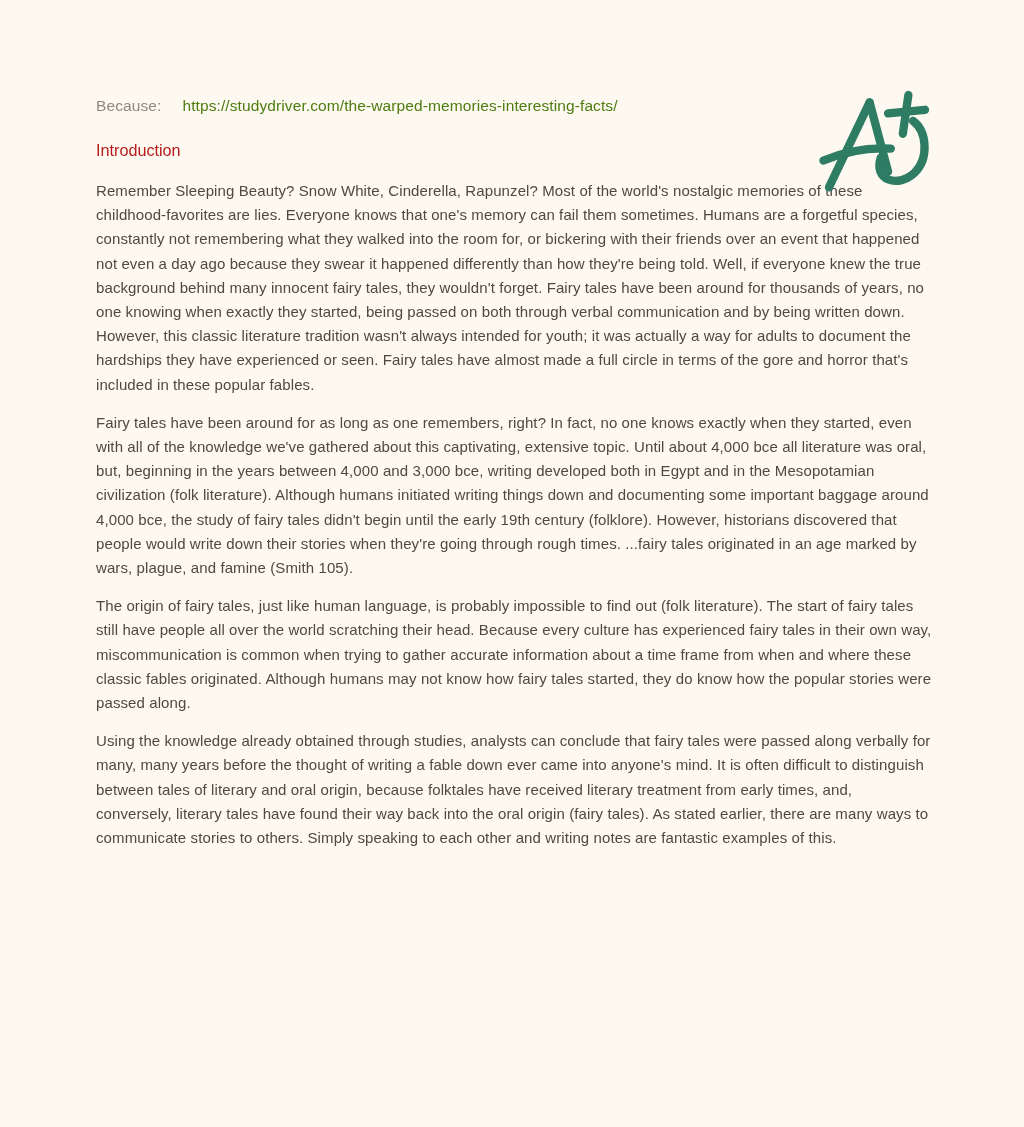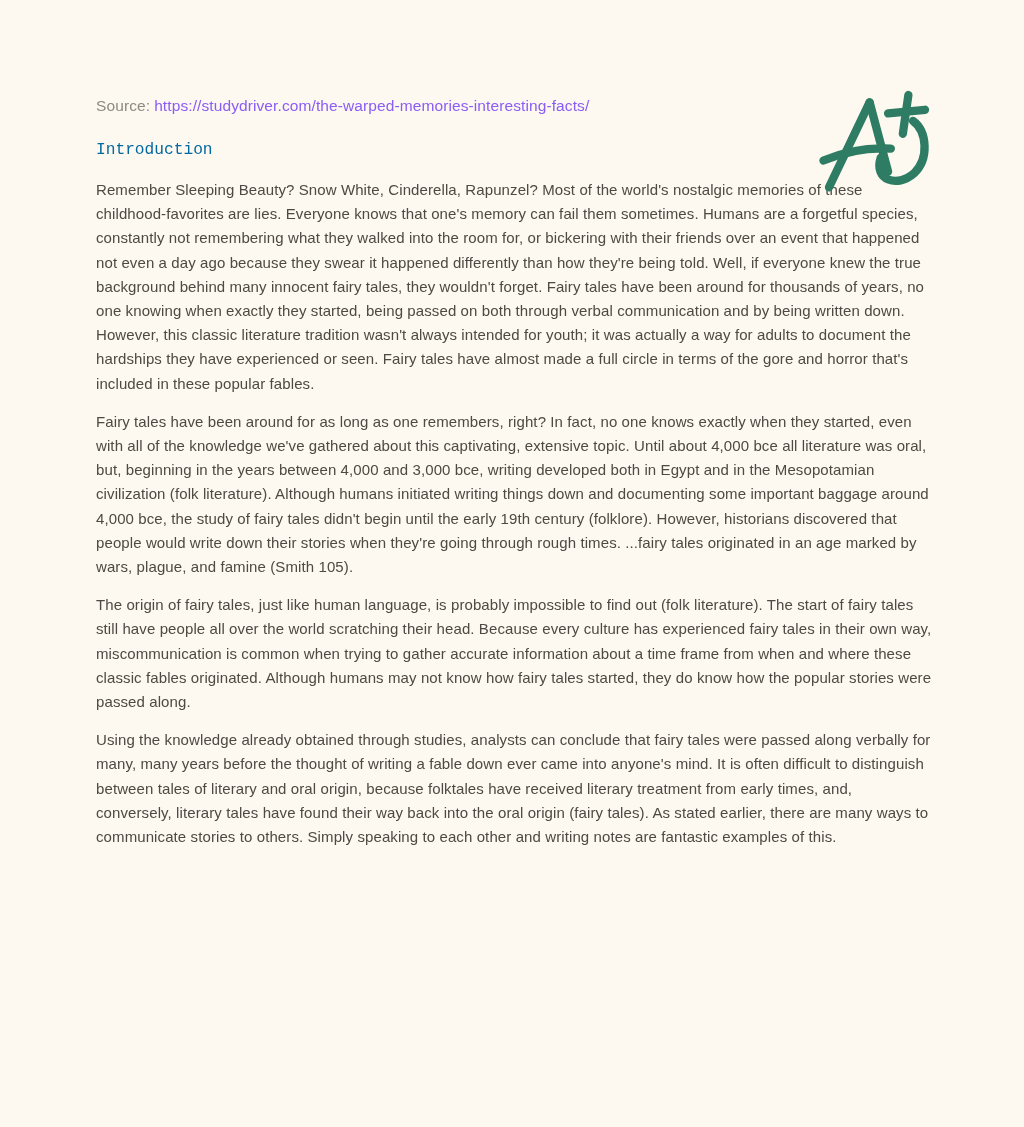--- a/index.html
+++ b/index.html
@@ -28,64 +28,63 @@
     color: #363430;
     letter-spacing: 0.2px;
   }
   .source-line {
     margin-top: 23px;
     font-size: 15.5px;
     letter-spacing: 0.1px;
   }
   .source-label { color: #8d8a82; }
   .source-link {
-    color: #8b5cf6;
+    color: #4d7c0f;
     text-decoration: none;
-    margin-left: 4px;
+    margin-left: 21px;
   }
   .logo {
     position: absolute;
     top: -14px;
     right: -6px;
     width: 122px;
     height: 120px;
   }
   .essay-title {
     margin-top: 112px;
     font-size: 32px;
     font-weight: 700;
     color: #29271f;
     letter-spacing: 0.2px;
   }
   .section-label {
     margin-top: 26px;
     font-size: 16.2px;
-    color: #0369a1;
-    font-family: Liberation Mono, monospace;
+    color: #b91c1c;
   }
   .essay-body {
     margin-top: 19px;
     max-width: 836px;
   }
   .essay-body p {
     font-size: 15px;
     line-height: 24.2px;
     letter-spacing: 0.1px;
     color: #4d4a43;
     margin-bottom: 14px;
   }
 </style>
 </head>
 <body>
 
 <div class="page">
 
   <div class="doc-header">
     <div class="source-line">
-      <span class="source-label">Source:</span><a class="source-link" href="#">https://studydriver.com/the-warped-memories-interesting-facts/</a>
+      <span class="source-label">Because:</span><a class="source-link" href="#">https://studydriver.com/the-warped-memories-interesting-facts/</a>
     </div>
 
     <svg class="logo" viewBox="0 0 130 130" fill="none" stroke="#2e7c63" stroke-width="9" stroke-linecap="round">
 
       <path d="M 13,113 L 57,21"></path>
 
       <path d="M 57,21 L 77,96"></path>
 
       <path d="M 7,84 Q 42,69 80,71"></path>
 

